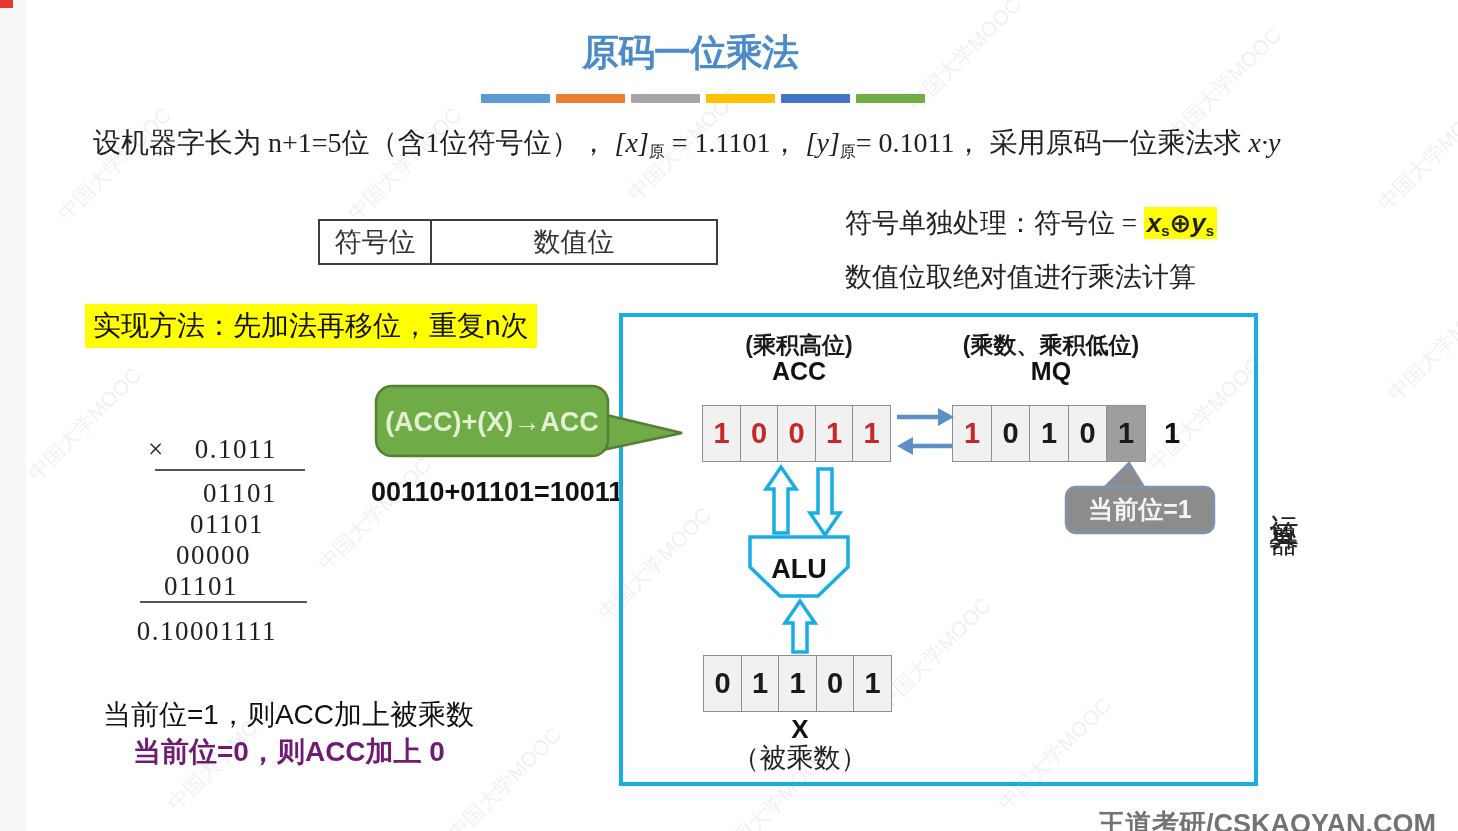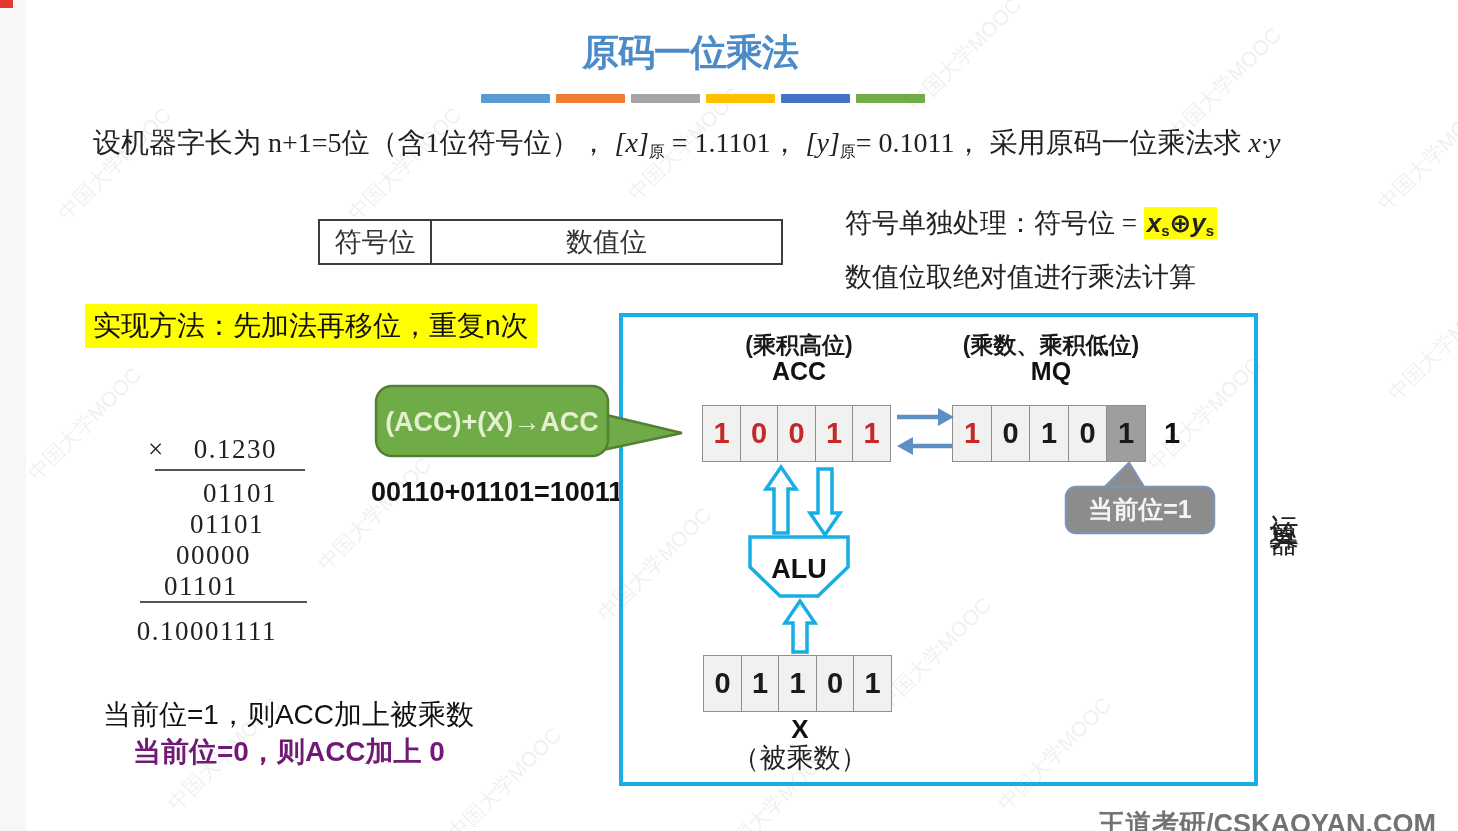--- a/index.html
+++ b/index.html
@@ -30,21 +30,21 @@
   }
   .dashes { left:481px; top:94px; display:flex; gap:6px; }
   .dash { width:69px; height:9px; border-radius:1px; }
 
   
   .intro { left:93px; top:124px; width:1350px; font-size:28px; white-space:nowrap; color:#222; }
   .intro sub { font-size:16px; vertical-align:-5px; }
   .it { font-style:italic; }
 
   
-  .fmt-table { left:318px; top:219px; width:465px; height:46px; border:2px solid #3d3d3d; display:flex; }
+  .fmt-table { left:318px; top:219px; width:400px; height:46px; border:2px solid #3d3d3d; display:flex; }
   .fmt-cell { display:flex; align-items:center; justify-content:center; font-size:27px; color:#333; }
   .fmt-sign { width:112px; border-right:2px solid #3d3d3d; }
   .fmt-value { flex:1; }
 
   
   .sign-rule1 { left:845px; top:205px; font-size:27px; white-space:nowrap; color:#222; }
   .sign-rule2 { left:845px; top:259px; font-size:27px; white-space:nowrap; color:#222; }
   .hl-yellow { background:#FFFF00; }
   .xor-expr { font-family:"Liberation Sans","DejaVu Sans",sans-serif; font-weight:700; font-style:italic; font-size:26px; padding:1px 3px;margin-top:16px; }
   .xor-expr sub { font-size:15px; font-style:normal; vertical-align:-4px; }
@@ -146,21 +146,21 @@
   <div class="abs sign-rule1 serif">
     <span>符号单独处理：符号位 = </span><span class="hl-yellow xor-expr"><span>x</span><sub>s</sub><span class="xor-sym">⊕</span><span>y</span><sub>s</sub></span>
   </div>
   <div class="abs sign-rule2 serif">数值位取绝对值进行乘法计算</div>
 
   <div class="abs method sans">实现方法：先加法再移位，重复n次</div>
 
   <div class="abs mult">
     <div class="mrow" style="top:32px">
       <span class="times-sign">×</span>
-      <span>0.1230</span>
+      <span>0.1011</span>
     </div>
     <div class="mline" style="left:55px;top:67px;width:150px"></div>
     <div class="mrow" style="top:76px">01101</div>
     <div class="mrow" style="top:107px;padding-right:13px">01101</div>
     <div class="mrow" style="top:138px;padding-right:26px">00000</div>
     <div class="mrow" style="top:169px;padding-right:39px">01101</div>
     <div class="mline" style="left:40px;top:199px;width:167px"></div>
     <div class="mrow" style="top:214px">0.10001111</div>
   </div>
 

